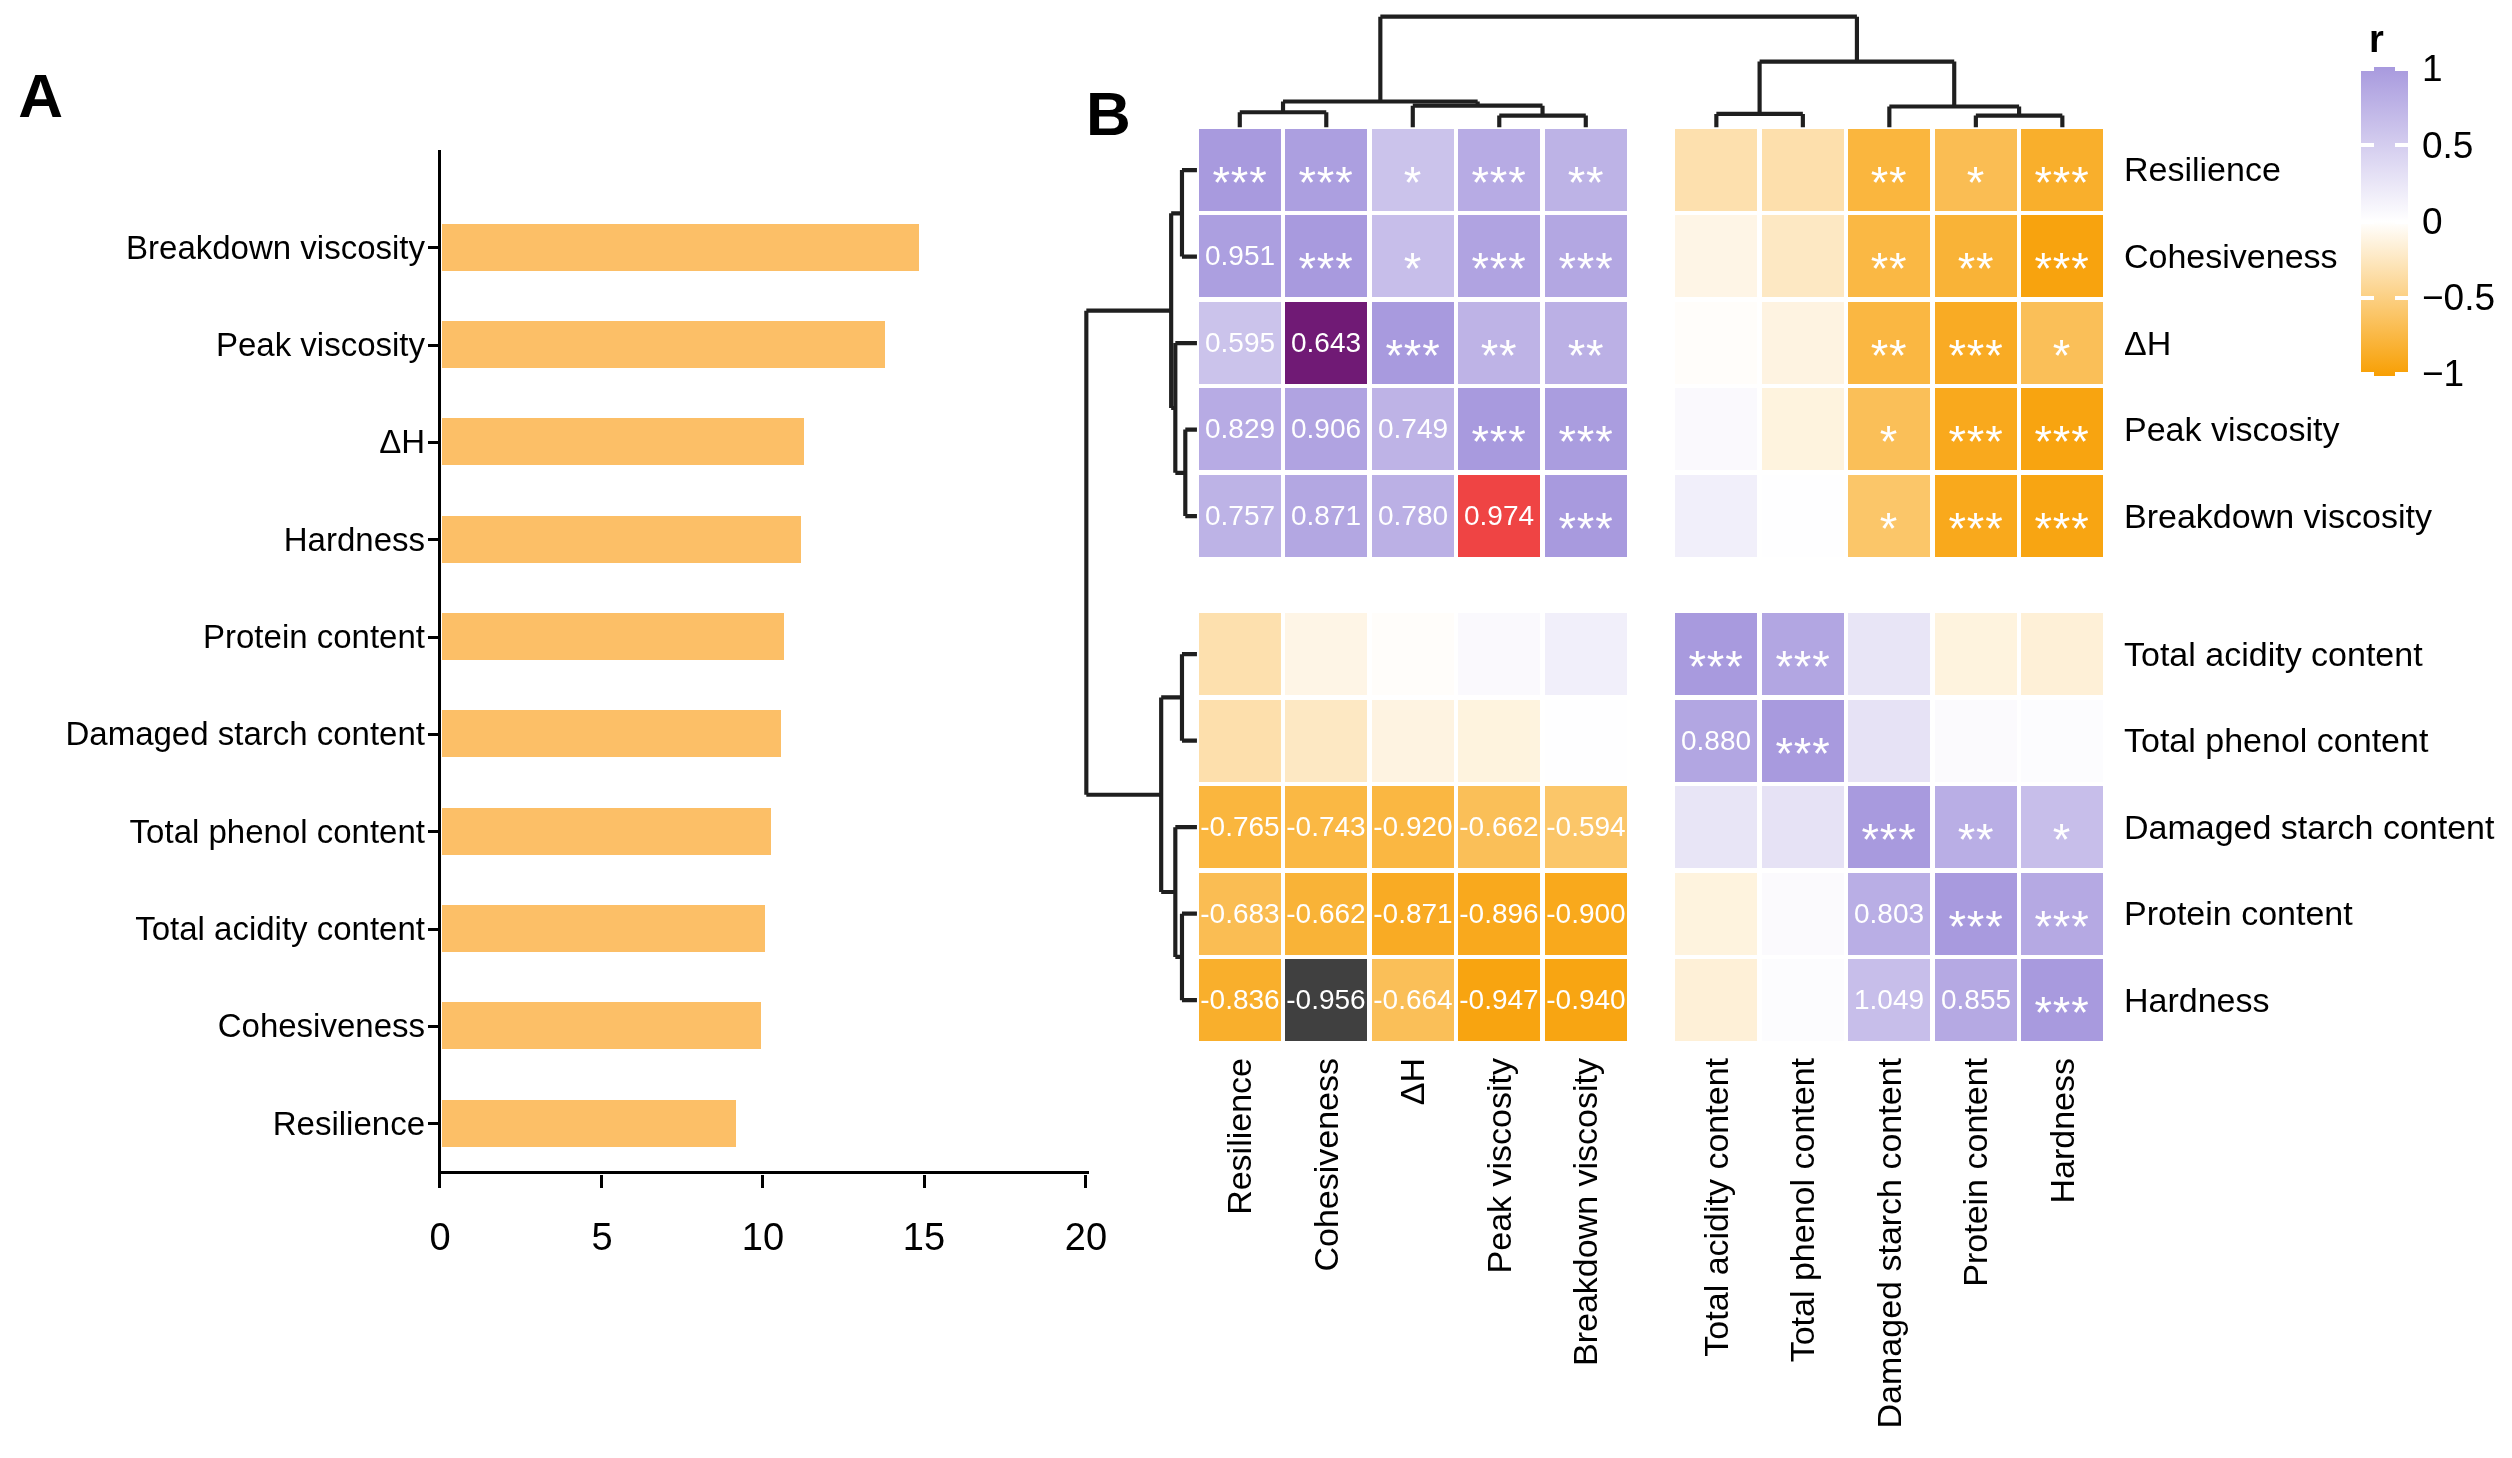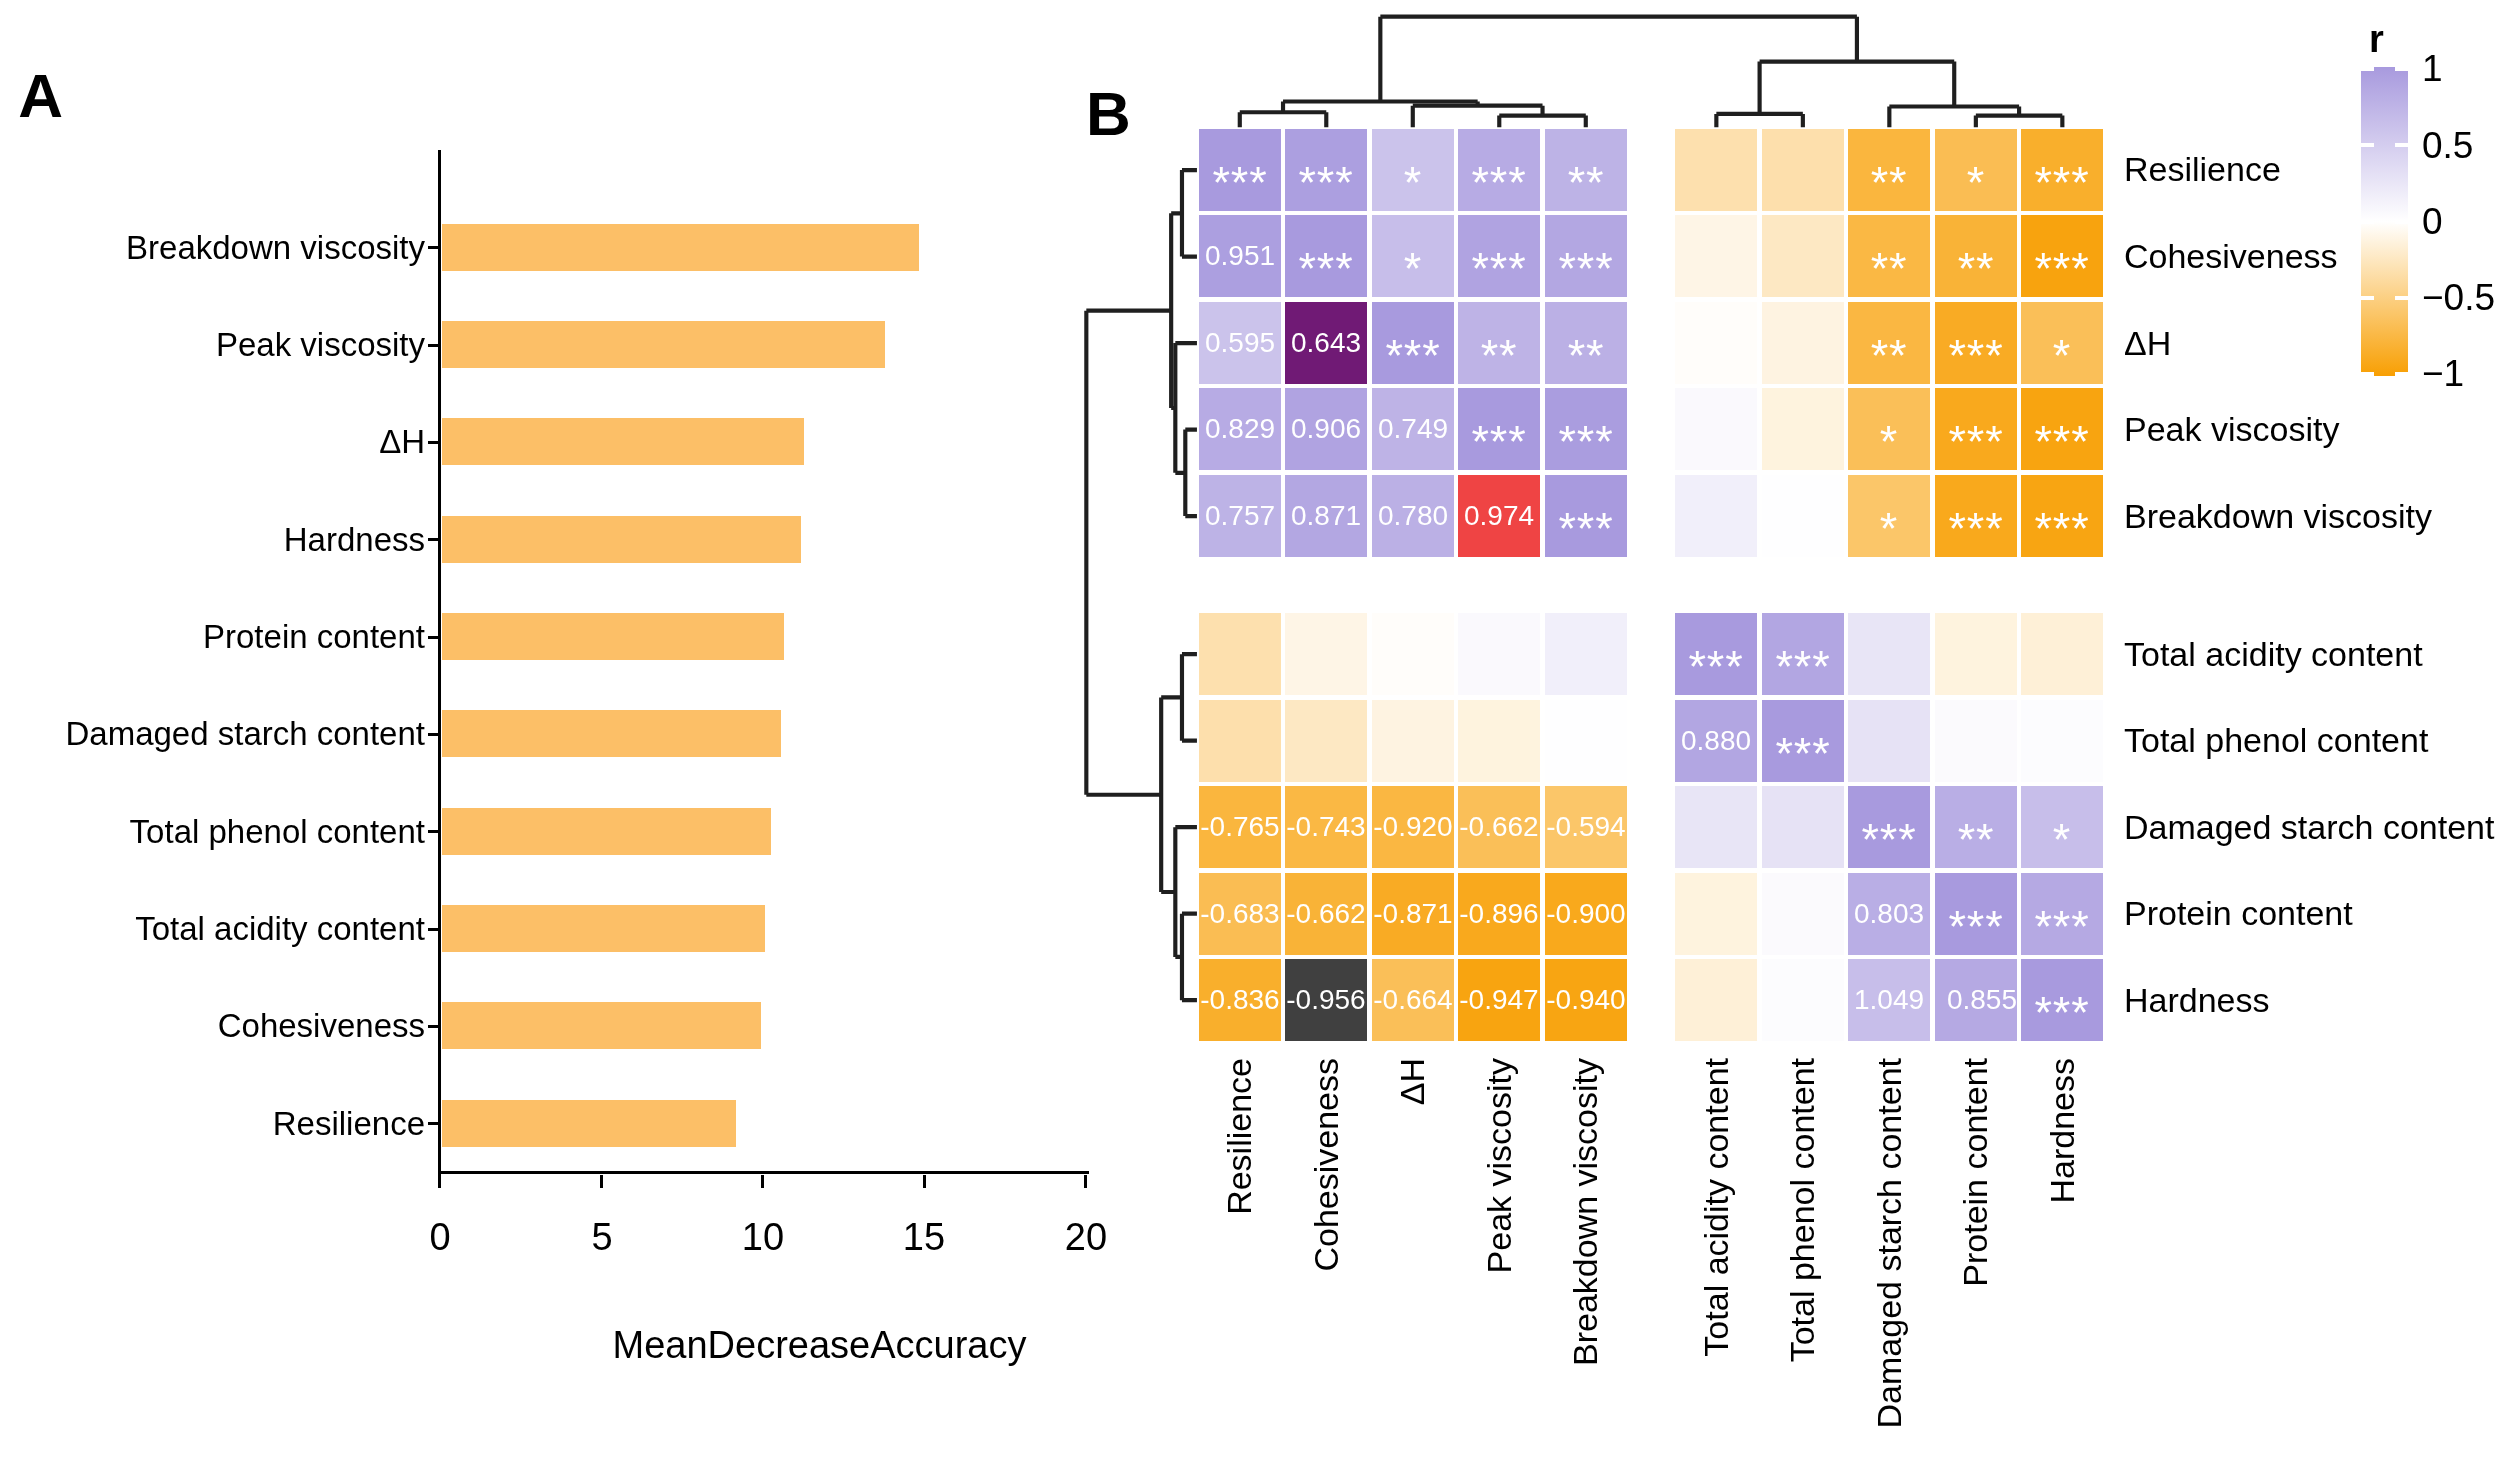--- a/index.html
+++ b/index.html
@@ -79,21 +79,20 @@
       <div class="xtick" style="left: 600px; top: 1175px;"></div>
       <div class="xtick-label" style="left: 552px; top: 1216px;">5</div>
       <div class="xtick" style="left: 761px; top: 1175px;"></div>
       <div class="xtick-label" style="left: 713px; top: 1216px;">10</div>
       <div class="xtick" style="left: 923px; top: 1175px;"></div>
       <div class="xtick-label" style="left: 874px; top: 1216px;">15</div>
       <div class="xtick" style="left: 1084px; top: 1175px;"></div>
       <div class="xtick-label" style="left: 1036px; top: 1216px;">20</div>
     </div>
 
-  <div class="axis-title" style="left:487px;top:1324px;">MeanDecreaseAccuracy</div>
 
   <div class="abs panel-label" style="left:1086px;top:83px;">B</div>
 
   <svg width="2512" height="1458" viewBox="0 0 3020 1753">
     <g stroke="#1f1f1f" stroke-width="5" fill="none">
       <path d="M1490.5 153 V135 M1594.5 153 V135 M1490.5 135 H1594.5 M1542.5 135 V122"></path>
       <path d="M1802.5 153 V139 M1906.5 153 V139 M1802.5 139 H1906.5 M1854.5 139 V127"></path>
       <path d="M1698.5 153 V127 M1698.5 127 H1854.5 M1776.5 127 V122"></path>
       <path d="M1542.5 122 H1776.5 M1659.5 122 V20"></path>
       <path d="M2063.5 153 V137 M2167.5 153 V137 M2063.5 137 H2167.5 M2115.5 137 V74"></path>
@@ -339,21 +338,21 @@
         <span class="ann-num">-0.947</span>
       </div>
       <div class="cell" style="left: 1545px; top: 959px; background: rgb(248, 165, 18);">
         <span class="ann-num">-0.940</span>
       </div>
       <div class="cell" style="left: 1675px; top: 959px; background: rgb(254, 240, 215);"></div>
       <div class="cell" style="left: 1762px; top: 959px; background: rgb(252, 252, 254);"></div>
       <div class="cell" style="left: 1848px; top: 959px; background: rgb(199, 190, 234);">
         <span class="ann-num">1.049</span>
       </div>
-      <div class="cell" style="left: 1935px; top: 959px; background: rgb(181, 169, 227); justify-content: flex-end;">
+      <div class="cell" style="left: 1935px; top: 959px; background: rgb(181, 169, 227);">
         <span class="ann-num">0.855</span>
       </div>
       <div class="cell" style="left: 2021px; top: 959px; background: rgb(168, 154, 222);">
         <span class="ann-stars">***</span>
       </div>
     </div>
   <div id="row-labels">
       <div class="row-label" style="left: 2124px; top: 148px;">Resilience</div>
       <div class="row-label" style="left: 2124px; top: 235px;">Cohesiveness</div>
       <div class="row-label" style="left: 2124px; top: 322px;">ΔH</div>

